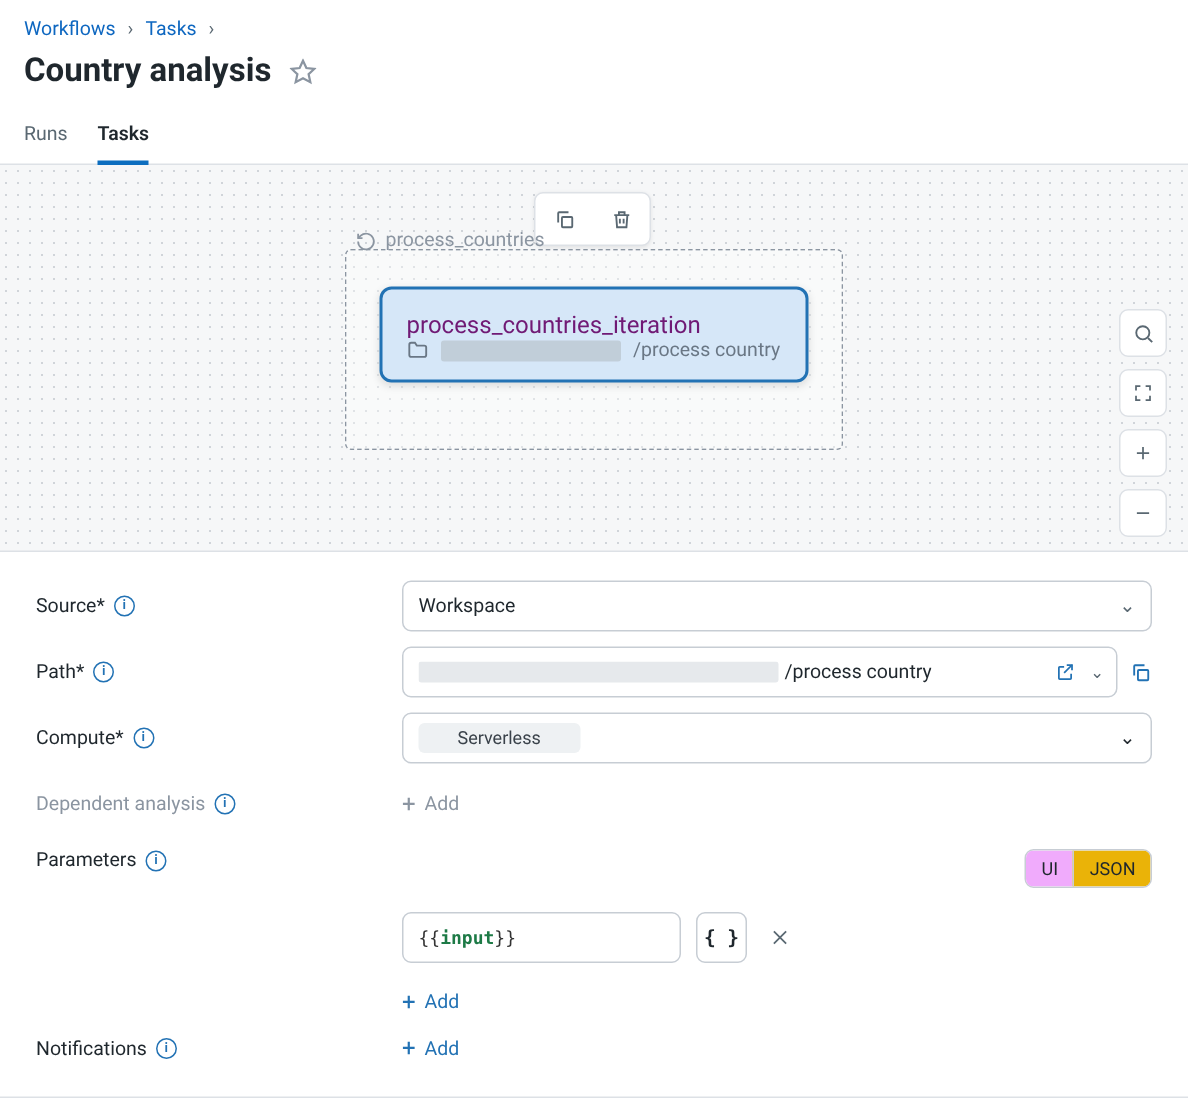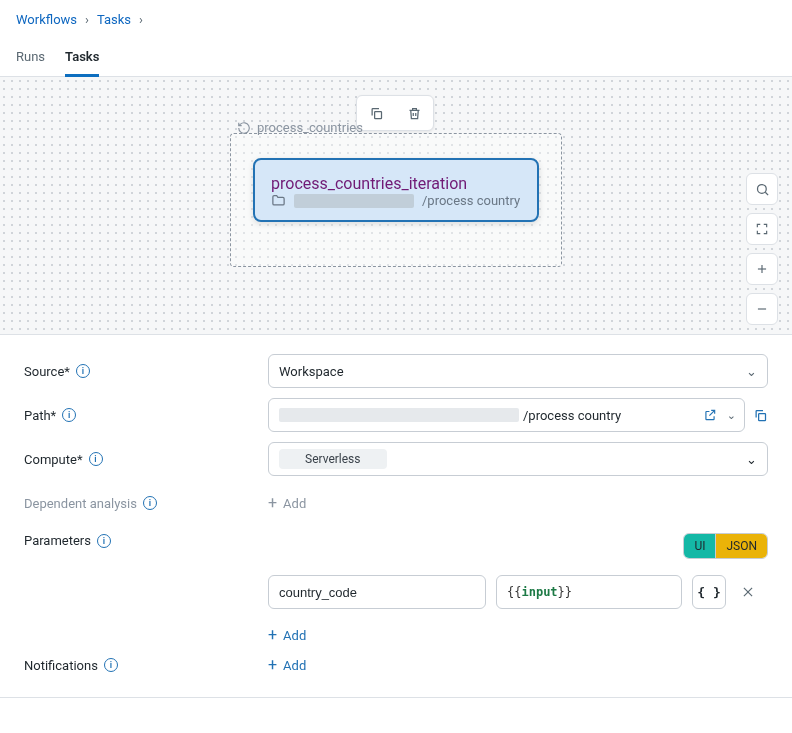--- a/index.html
+++ b/index.html
@@ -56,21 +56,21 @@
 .compute-box { flex: 1; height: 34px; border: 1px solid #c7cdd4; border-radius: 6px; padding: 0 10px; display: flex; align-items: center; justify-content: space-between; }
 .chip { background: #eef1f3; border-radius: 4px; padding: 3px 26px; font-size: 12px; color: #3a424a; }
 
 .add-link { display: inline-flex; align-items: center; gap: 6px; color: #2272b4; font-size: 13px; cursor: pointer; }
 .add-link.muted { color: #8b95a1; }
 .add-link .plus { font-size: 16px; line-height: 1; }
 
 .param-top { display: flex; justify-content: flex-end; margin-bottom: 8px; }
 .seg { display: inline-flex; border: 1px solid #c7cdd4; border-radius: 6px; overflow: hidden; }
 .seg .seg-btn { padding: 5px 10px; font-size: 12px; cursor: pointer; background: #eab308; }
-.seg .seg-btn.active { background: #14b8a6; }
+.seg .seg-btn.active { background: #f0abfc; }
 .seg .seg-btn + .seg-btn { border-left: 1px solid #c7cdd4; }
 
 .param-row { display: flex; align-items: center; gap: 10px; }
 .param-row .input { flex: 0 0 218px; }
 .val-box { flex: 0 0 186px; height: 34px; border: 1px solid #c7cdd4; border-radius: 6px; padding: 0 10px; display: flex; align-items: center; font-family: ui-monospace, Menlo, monospace; font-size: 12px; }
 .val-box .br { color: #333; }
 .val-box .kw { color: #1d7a46; font-weight: 600; }
 .brace-btn { width: 34px; height: 34px; border: 1px solid #c7cdd4; border-radius: 6px; display: flex; align-items: center; justify-content: center; cursor: pointer; font-family: ui-monospace, monospace; font-size: 13px; font-weight: 600; }
 .x-btn { width: 24px; height: 24px; display: flex; align-items: center; justify-content: center; cursor: pointer; color: #5a6872; }
 
@@ -80,20 +80,28 @@
 </style>
 </head>
 <body>
 
 <div class="header">
   <div class="breadcrumb">
     <a href="#" style="color:#0e67c0">Workflows</a>
     <span class="chev">›</span>
     <a href="#" style="color:#0e67c0">Tasks</a>
     <span class="chev">›</span>
+  </div>
+  <div class="title-row">
+    <h1 class="page-title">Country analysis</h1>
+    <span class="star-btn">
+      <svg width="18" height="18" viewBox="0 0 24 24" fill="none" stroke="currentColor" stroke-width="2">
+          <polygon points="12 2 15 8.5 22 9.3 17 14 18.5 21 12 17.5 5.5 21 7 14 2 9.3 9 8.5 12 2"></polygon>
+        </svg>
+    </span>
   </div>
 </div>
 
 <div class="tabs">
   <div class="tab">Runs</div>
   <div class="tab active">Tasks</div>
 </div>
 
 <div class="canvas-wrap">
   <div class="action-pill">
@@ -240,21 +248,20 @@
         <span class="info">i</span>
       </div>
     <div class="ctrl" style="flex-direction:column; align-items:stretch;">
       <div class="param-top">
         <div class="seg">
           <div class="seg-btn active">UI</div>
           <div class="seg-btn">JSON</div>
         </div>
       </div>
       <div class="param-row">
-        <input class="input" value="country_code" style="">
         <div class="val-box">
             <span class="br">{{</span>
             <span class="kw">input</span>
             <span class="br">}}</span>
           </div>
         <div class="brace-btn">{ }</div>
         <div class="x-btn">
             <svg width="14" height="14" viewBox="0 0 24 24" fill="none" stroke="currentColor" stroke-width="2">
               <line x1="5" y1="5" x2="19" y2="19"></line>
               <line x1="19" y1="5" x2="5" y2="19"></line>

